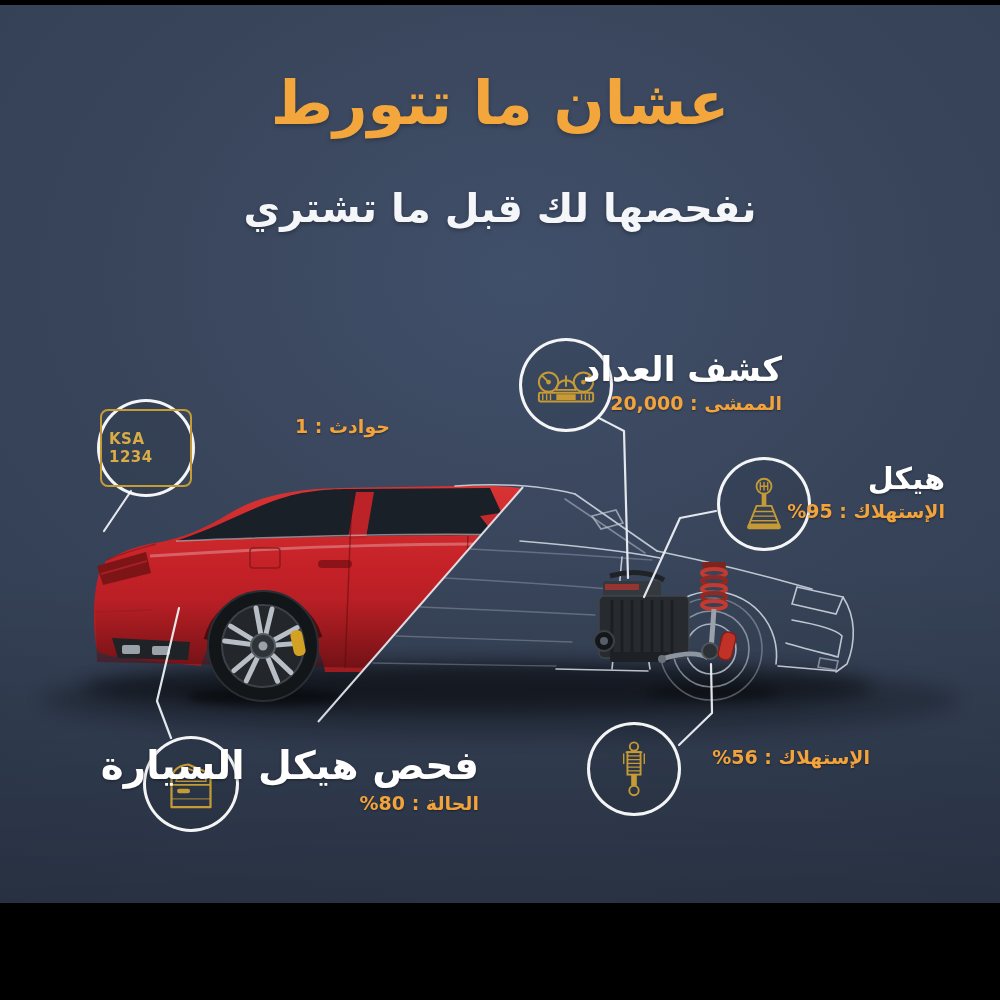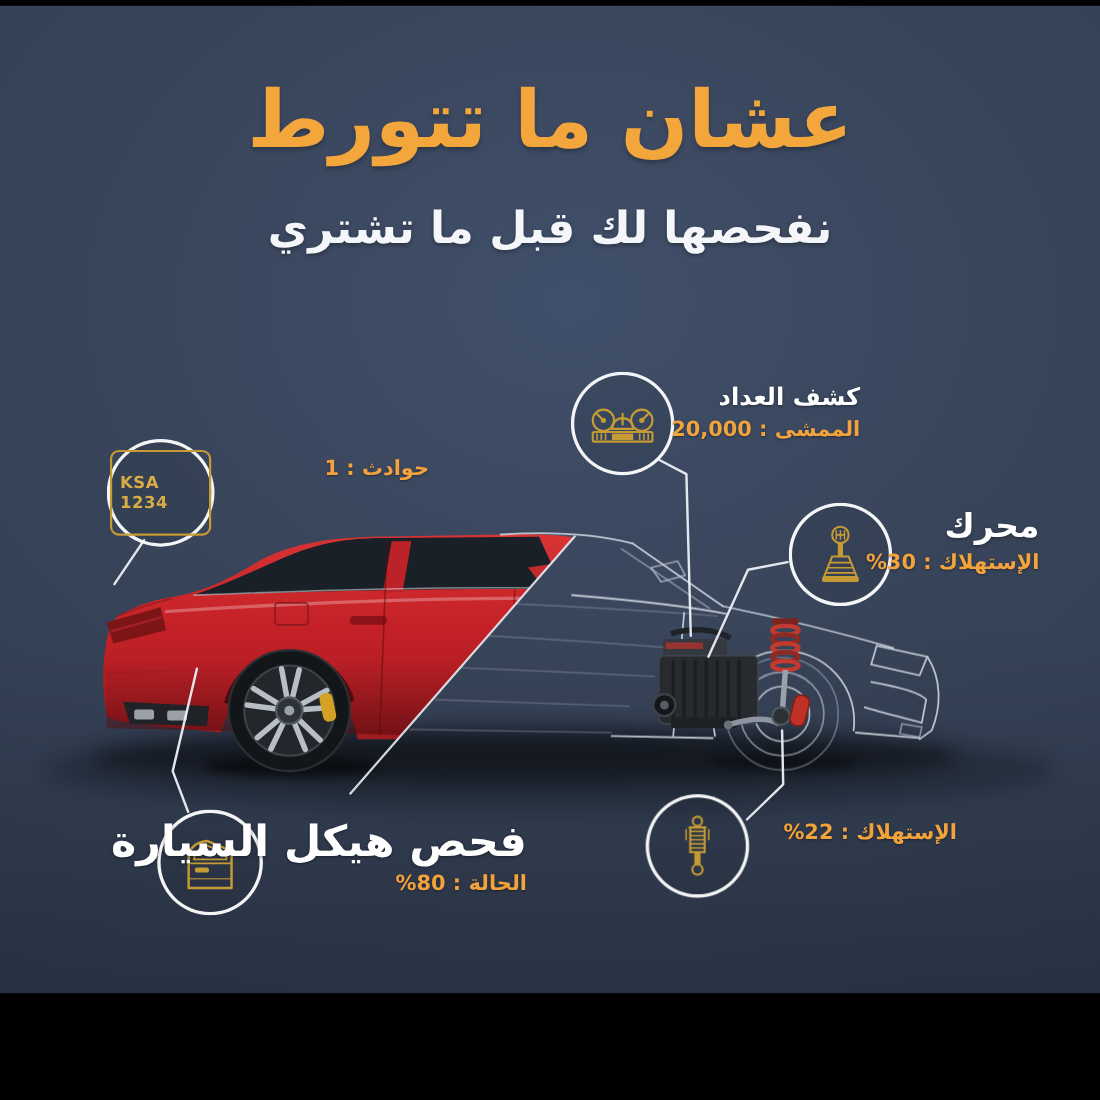--- a/index.html
+++ b/index.html
@@ -7,33 +7,33 @@
          font-family:"DejaVu Sans",sans-serif;background:#000;}
   .content{position:absolute;left:0;top:5px;width:1000px;height:898px;
     background:
       linear-gradient(to bottom, rgba(0,0,0,0) 62%, rgba(0,0,0,0.20) 100%),
       radial-gradient(ellipse 980px 760px at 52% 30%, #404F6A 0%, #384459 45%, #303C51 100%);}
   .bar{position:absolute;left:0;width:1000px;background:#000;}
   .bar.top{top:0;height:5px;}
   .bar.bottom{top:903px;height:97px;}
 
   .title{position:absolute;left:0;top:70px;width:1000px;text-align:center;direction:rtl;
-         color:#F3A63B;font-size:72px;font-weight:bold;line-height:1.1;
+         color:#F3A63B;font-size:60px;font-weight:bold;line-height:1.1;
          text-shadow:0 2px 4px rgba(0,0,0,.25);}
   .subtitle{position:absolute;left:0;top:186px;width:1000px;text-align:center;direction:rtl;
          color:#F4F6F9;font-size:40px;font-weight:bold;line-height:1.1;
          text-shadow:0 2px 4px rgba(0,0,0,.3);}
 
   .scene{position:absolute;left:0;top:0;width:1000px;height:1000px;pointer-events:none;}
 
   .bubble{position:absolute;box-sizing:border-box;border:3px solid rgba(255,255,255,.95);
           border-radius:50%;display:flex;align-items:center;justify-content:center;
           background:rgba(18,28,44,0.10);}
   .ctext{position:absolute;text-align:right;direction:rtl;white-space:nowrap;}
-  .ctitle{color:#FFFFFF;font-weight:bold;font-size:22px;line-height:1.12;
+  .ctitle{color:#FFFFFF;font-weight:bold;font-size:34px;line-height:1.12;
           text-shadow:0 1px 3px rgba(0,0,0,.4);}
   .cvalue{color:#F2A33C;font-weight:bold;font-size:19px;margin-top:4px;
           text-shadow:0 1px 2px rgba(0,0,0,.4);}
 
   #b-odometer{left:519px;top:338px;width:94px;height:94px;}
   #t-odometer{right:218px;top:350px;}
   #b-plate{left:97px;top:399px;width:98px;height:98px;}
   #t-plate{right:610px;top:411px;}
   #b-engine{left:717px;top:457px;width:94px;height:94px;}
   #t-engine{right:55px;top:462px;}
@@ -224,22 +224,22 @@
     <svg class="icon" width="50" height="56" viewBox="0 0 52 60" fill="none" stroke="#C69B35" stroke-width="2" stroke-linecap="round">
       <circle cx="26" cy="11" r="8"></circle>
       <path d="M22,7 v8 M26,7 v8 M30,7 v8 M22,11 h8" stroke-width="1.5"></path>
       <rect x="23.5" y="19" width="5" height="13" fill="#C69B35" stroke="none"></rect>
       <path d="M10,52 L42,52 L34,32 L18,32 Z"></path>
       <path d="M16,38 h20 M14,43 h24 M12,48 h28" stroke-width="1.5"></path>
       <rect x="8" y="52" width="36" height="5" rx="2" fill="#C69B35" stroke="none"></rect>
     </svg>
   </div>
   <div class="ctext" id="t-engine">
-    <div class="ctitle">محرك</div>
-    <div class="cvalue">الإستهلاك : 30%</div>
+    <div class="ctitle">هيكل</div>
+    <div class="cvalue">الإستهلاك : 95%</div>
   </div>
 
   <div class="bubble" id="b-body">
     <svg class="icon" width="52" height="54" viewBox="0 0 56 58" fill="none" stroke="#C69B35" stroke-width="2.4" stroke-linecap="round" stroke-linejoin="round">
       <path d="M7,54 V26 Q7,10 25,8 L49,18 V54 Z"></path>
       <path d="M12,26 Q14,15 25,12.5 L44,20 V26 Z" stroke-width="1.8"></path>
       <path d="M8,30 H48" stroke-width="1.8"></path>
       <rect x="13" y="34" width="14" height="5" rx="2.5" fill="#C69B35" stroke="none"></rect>
       <path d="M8,45 H48" stroke-width="1.5" opacity=".7"></path>
     </svg>
@@ -254,17 +254,17 @@
       <circle cx="17" cy="7" r="4.5"></circle>
       <path d="M9,13 H25"></path>
       <rect x="10" y="13" width="14" height="24"></rect>
       <path d="M10,17 H24 M10,21 H24 M10,25 H24 M10,29 H24 M10,33 H24" stroke-width="1.5"></path>
       <path d="M6,15 v10 M28,15 v10" stroke-width="1.5"></path>
       <rect x="14" y="37" width="6" height="12" fill="#C69B35" stroke="none"></rect>
       <circle cx="17" cy="54" r="5"></circle>
     </svg>
   </div>
   <div class="ctext" id="t-brakes">
-    <div class="cvalue">الإستهلاك : 22%</div>
+    <div class="cvalue">الإستهلاك : 56%</div>
   </div>
 
   <div class="bar bottom"></div>
 </div>
 
 </body></html>

